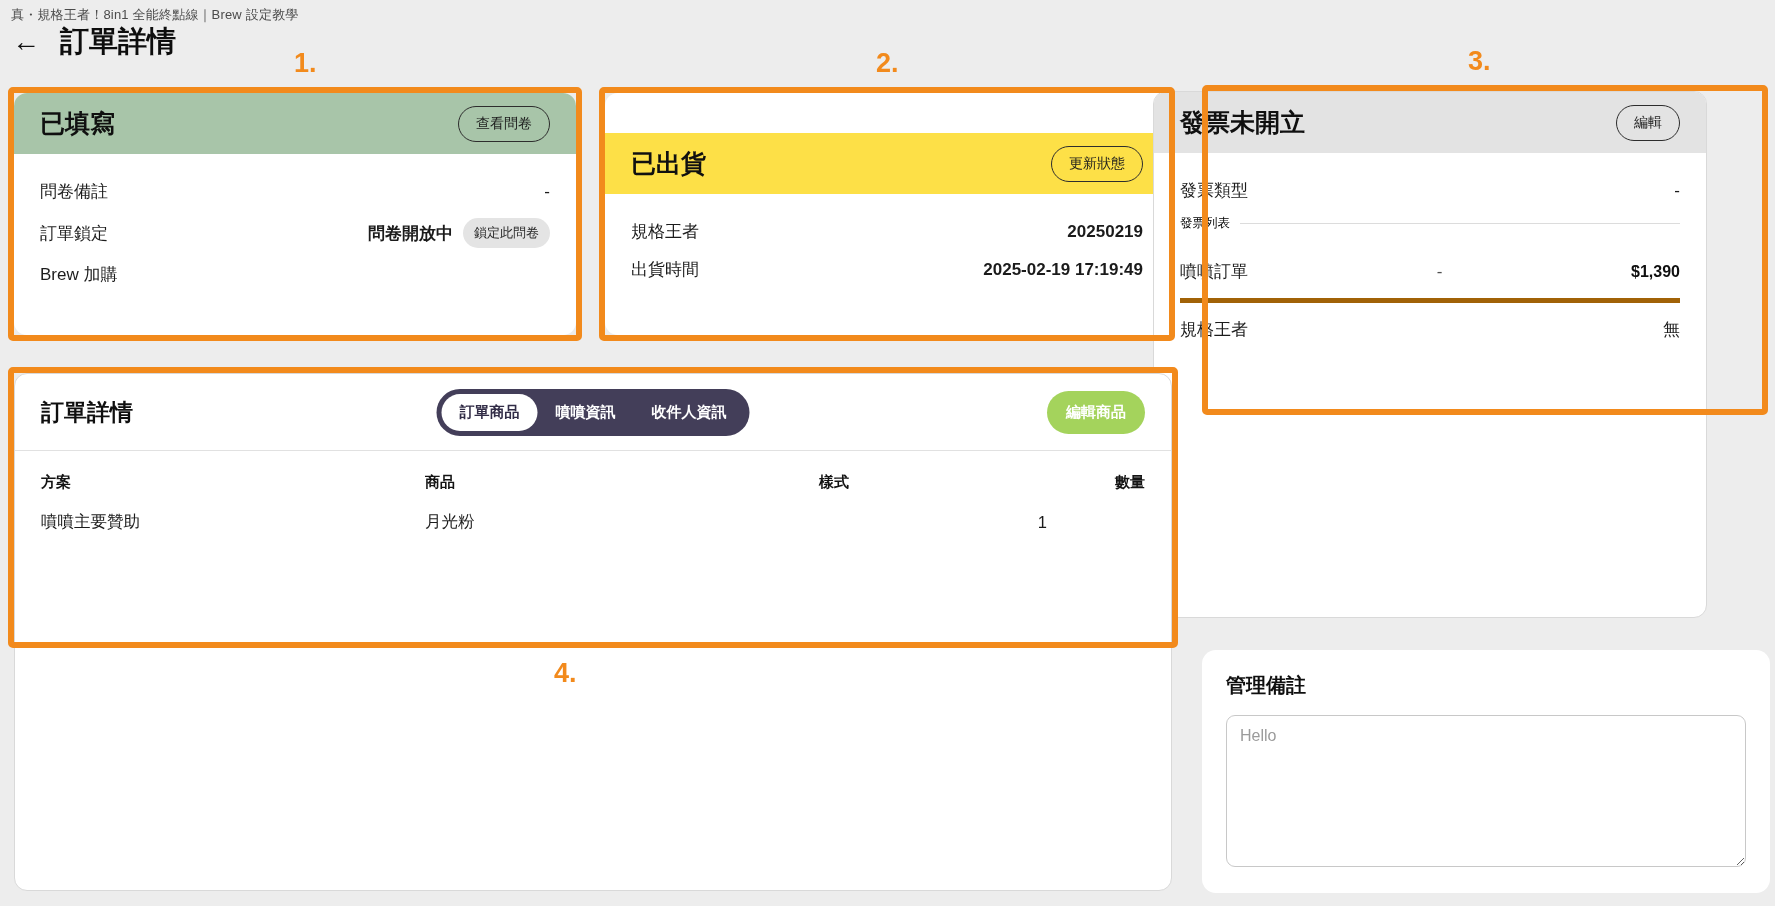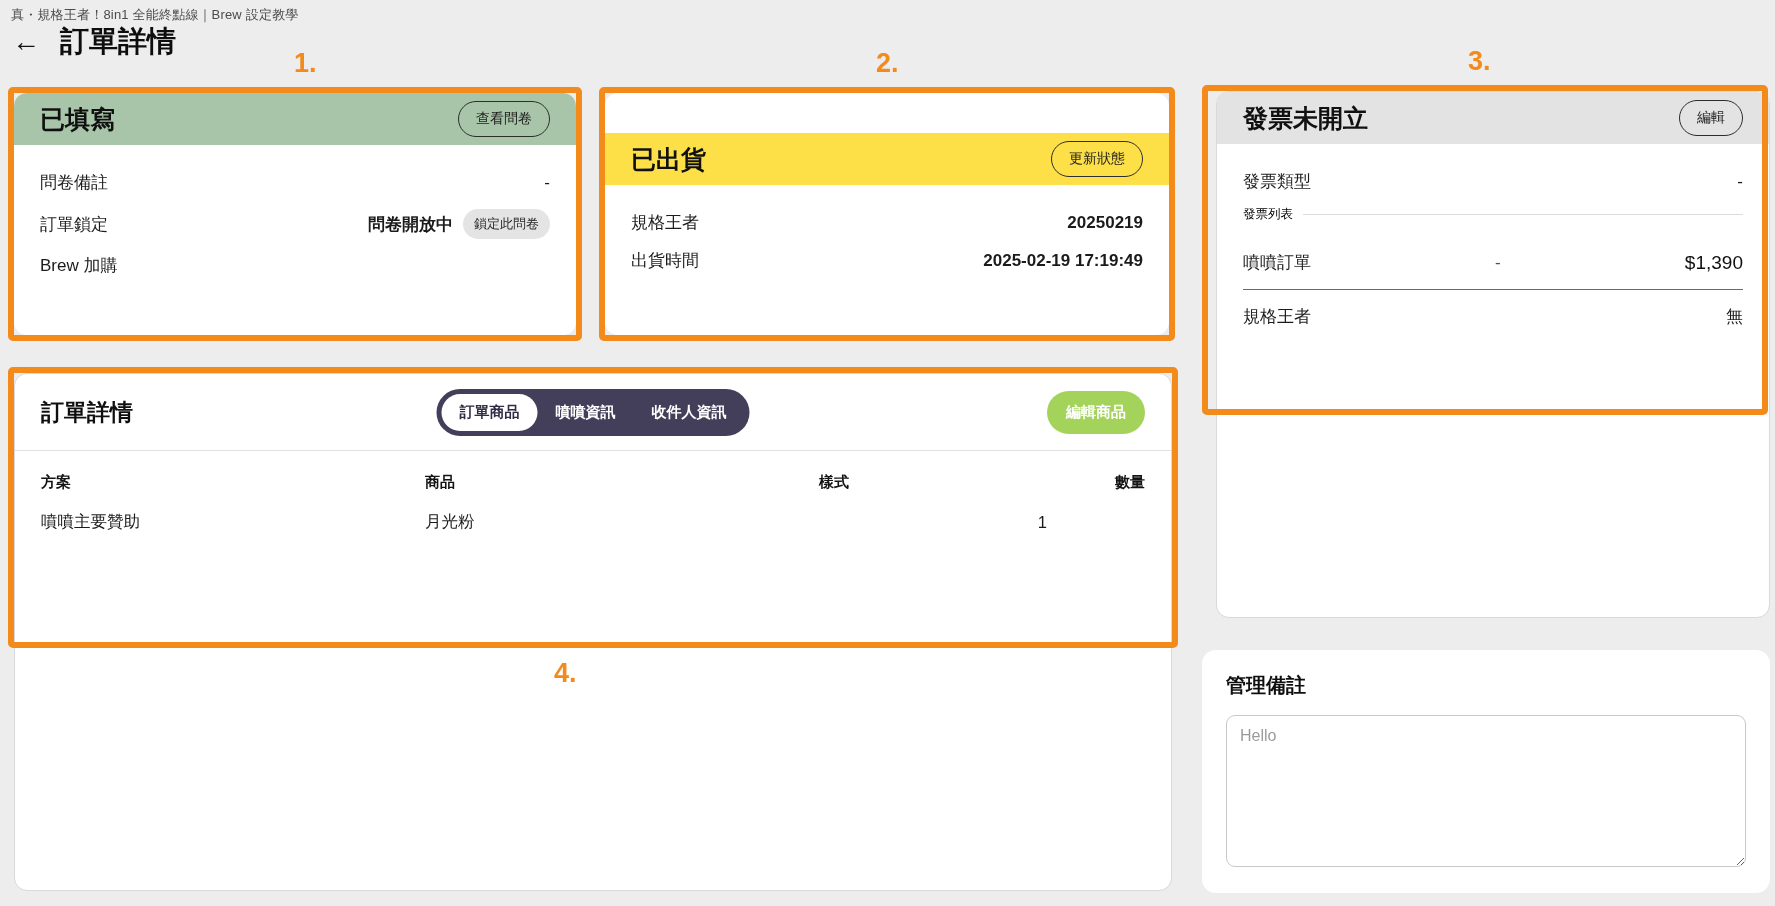--- a/index.html
+++ b/index.html
@@ -29,25 +29,25 @@
   #ann1 { left:294px;  top:48px; }
   #ann2 { left:876px;  top:48px; }
   #ann3 { left:1468px; top:46px; }
   #ann4 { left:554px;  top:658px; }
 
   
   .card { background:#fff; border-radius:13px; overflow:hidden; z-index:1; }
   .bordered { border:1px solid #d9d9d9; }
   #card-questionnaire { left:14px;   top:93px;  width:562px;  height:242px; }
   #card-shipping      { left:605px;  top:93px;  width:564px;  height:242px; }
-  #card-invoice       { left:1216px; top:91px;  width:554px;  height:527px; }
+  #card-invoice       { left:1153px; top:91px;  width:554px;  height:527px; }
   #card-order         { left:14px;   top:373px; width:1158px; height:518px; }
   #card-notes         { left:1202px; top:650px; width:568px;  height:243px; }
 
-  .card-header { height:52px; display:flex; align-items:center; justify-content:space-between; padding:0 26px; }
+  .card-header { height:61px; display:flex; align-items:center; justify-content:space-between; padding:0 26px; }
   .hdr-green { background:#a8c5a9; }
   .hdr-blue  { background:#fde047;margin-top:40px; }
   .hdr-gray  { background:#e3e3e3; }
   .card-title { font-size:25px; font-weight:800; color:#101010; }
   .pill-btn {
     border:1.7px solid #2d2d2d; border-radius:19px; background:transparent;
     padding:8px 17px; font-size:14px; font-weight:500; color:#1c1c1c; cursor:pointer;
     font-family:inherit; white-space:nowrap;
   }
 
@@ -58,23 +58,23 @@
   .value-group { display:flex; align-items:center; }
   .badge {
     background:#e4e4e4; border:none; border-radius:15px; padding:6px 11px;
     font-size:13px; color:#2a2a2a; margin-left:10px; cursor:pointer; font-family:inherit;
   }
 
   
   .mini-label-row { display:flex; align-items:center; margin:-2px 0 12px; }
   .mini-label { font-size:12.5px; color:#000000; margin-right:10px; white-space:nowrap; }
   .mini-rule { flex:1; border-top:1px solid #dcdcdc; }
-  .order-line { display:flex; align-items:center; justify-content:space-between; padding-bottom:15px; border-bottom:1px solid #a16207; margin-bottom:15px; font-size:17px;margin-top:28px; }
+  .order-line { display:flex; align-items:center; justify-content:space-between; padding-bottom:15px; border-bottom:5px solid #a16207; margin-bottom:15px; font-size:17px;margin-top:28px; }
   .order-line .dash { color:#4f4f4f; }
-  .order-line .amount { font-weight:400; font-size:19px; color:#0f0f0f; }
+  .order-line .amount { font-weight:700; font-size:16px; color:#0f0f0f; }
 
   
   .order-head { position:relative; height:77px; display:flex; align-items:center; padding:0 26px; border-bottom:1px solid #e1e1e1; }
   .order-title { font-size:23px; font-weight:800; color:#0f0f0f; }
   .tabs { position:absolute; left:50%; transform:translateX(-50%); background:#433e59; border-radius:25px; padding:5px; display:flex; align-items:center; }
   .tab {
     padding:9px 18px; border-radius:20px; font-size:15px; font-weight:700;
     color:#fff; background:transparent; border:none; cursor:pointer; font-family:inherit; white-space:nowrap;
   }
   .tab.active { background:#fff; color:#322d47; }

